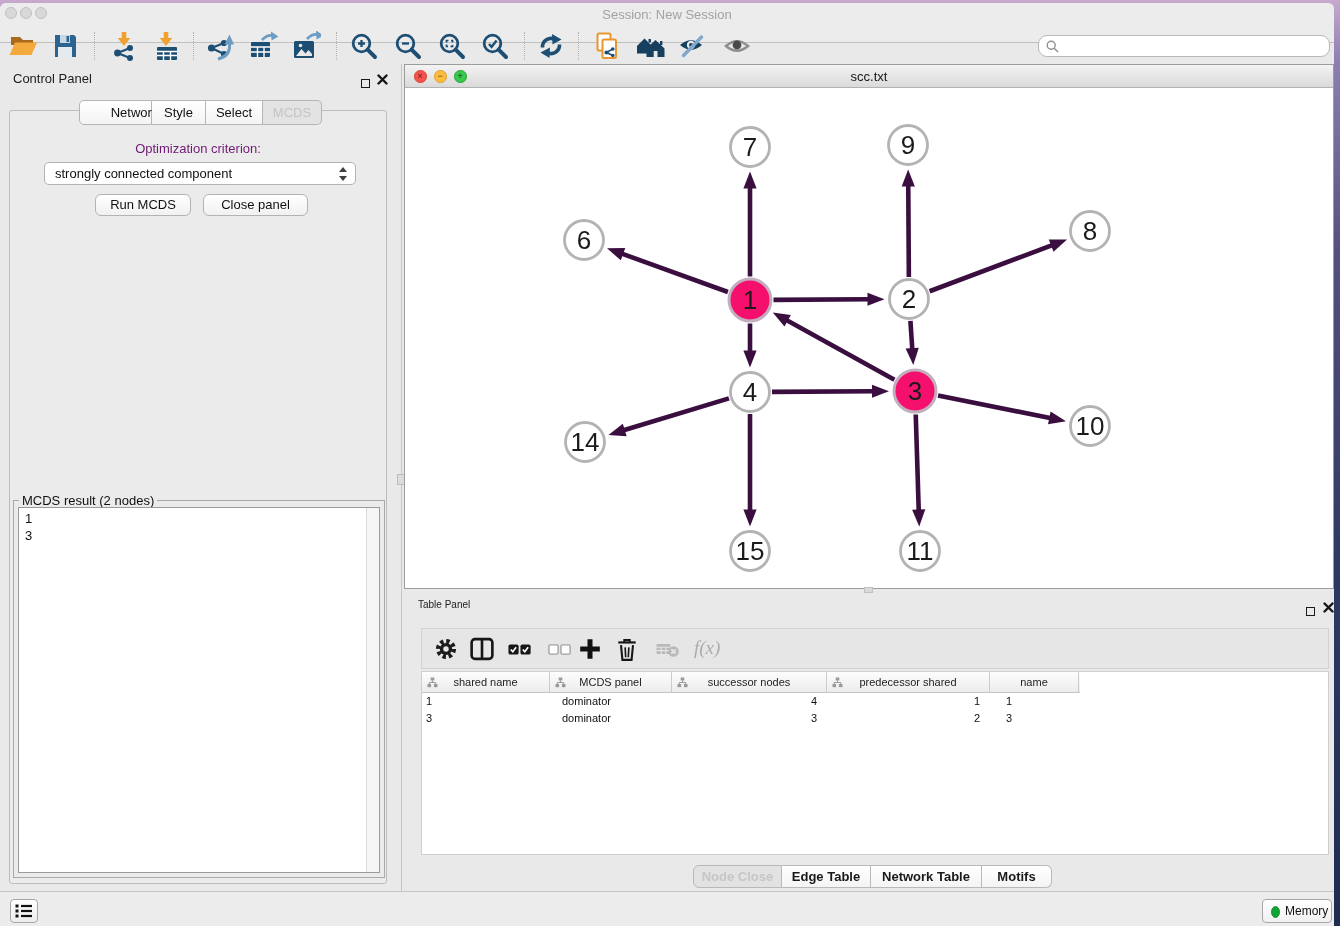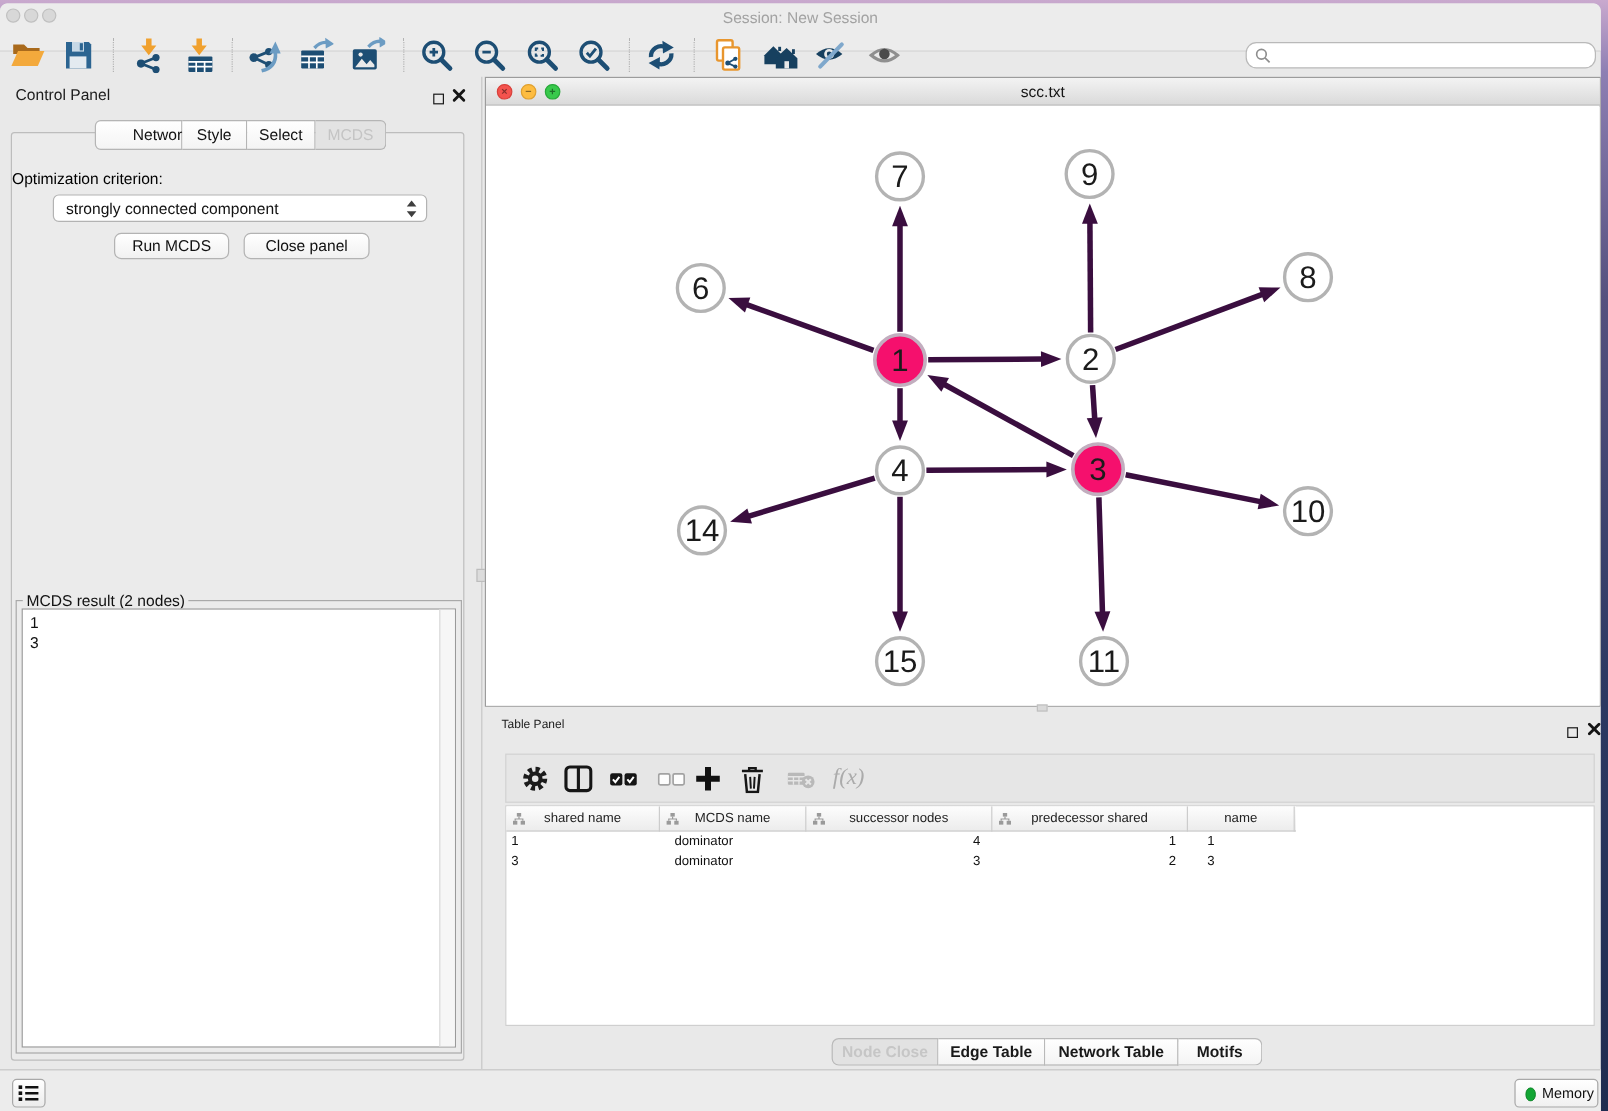--- a/index.html
+++ b/index.html
@@ -21,21 +21,21 @@
 .searchbox input{position:absolute;left:24px;top:1px;width:260px;height:18px;border:none;outline:none;font-size:12px;background:transparent;}
 
 .cp-header-title{position:absolute;left:13px;top:68px;font-size:13px;color:#1c1c1c;}
 .panel-float{width:9px;height:9px;border:1.6px solid #1a1a1a;display:inline-block;background:transparent;}
 .cp-tabs{position:absolute;left:79px;top:97px;height:25px;display:flex;z-index:5;}
 .cp-tab{height:25px;border:1px solid #b5b5b5;border-left:none;background:linear-gradient(#ffffff,#f4f4f4);font-size:13px;color:#111;display:flex;align-items:center;justify-content:center;}
 .cp-tab:first-child{border-left:1px solid #b5b5b5;border-radius:5px 0 0 5px;}
 .cp-tab:last-child{border-radius:0 5px 5px 0;}
 .cp-tab.disabled-sel{background:#e3e3e3;color:#c4c4c4;}
 .cp-box{position:absolute;left:9px;top:107px;width:378px;height:774px;border:1px solid #bdbdbd;border-radius:3px;background:#ebebeb;}
-.opt-label{position:absolute;left:0;top:30px;width:100%;text-align:left;font-size:13px;color:#000000;}
+.opt-label{position:absolute;left:0;top:30px;width:100%;text-align:center;font-size:13px;color:#701a75;}
 .cp-select{position:absolute;left:34px;top:51px;width:312px;height:23px;background:#fff;border:1px solid #b3b3b3;border-radius:5px;font-size:13px;color:#111;line-height:21px;padding-left:10px;}
 .spinner{position:absolute;right:7px;top:4px;width:9px;height:14px;}
 .spinner .up{position:absolute;top:0;left:0;width:0;height:0;border-left:4.5px solid transparent;border-right:4.5px solid transparent;border-bottom:5px solid #3e3e3e;}
 .spinner .dn{position:absolute;bottom:0;left:0;width:0;height:0;border-left:4.5px solid transparent;border-right:4.5px solid transparent;border-top:5px solid #3e3e3e;}
 .cp-btn{position:absolute;top:83px;height:22px;background:linear-gradient(#ffffff,#f1f1f1);border:1px solid #b3b3b3;border-radius:6px;font-size:13px;color:#111;text-align:center;line-height:20px;}
 .fieldset{position:absolute;left:3px;top:389px;width:372px;height:378px;border:1px solid #a9a9a9;}
 .fieldset .legend{position:absolute;left:5px;top:-8px;background:#ebebeb;padding:0 3px;font-size:13px;color:#111;}
 .result-area{position:absolute;left:4px;top:6px;right:4px;bottom:4px;background:#fff;border:1px solid #9a9a9a;font-size:13px;line-height:17px;color:#111;}
 .result-lines{position:absolute;left:6px;top:2px;}
 .result-scroll{position:absolute;right:0;top:0;bottom:0;width:13px;background:#f6f6f6;border-left:1px solid #dadada;}
@@ -347,21 +347,21 @@
           </svg>
           <span class="lbl">shared name</span>
         </div>
         <div class="th-cell" style="left: 128px; width: 122px;">
           <svg width="11" height="11" viewBox="0 0 11 11">
             <rect x="3.7" y="0.5" width="3.6" height="3" fill="#9a9a9a"></rect>
             <path d="M5.5 3.5 V5.5 M2.3 7 V5.5 H8.7 V7" stroke="#9a9a9a" stroke-width="1" fill="none"></path>
             <rect x="0.5" y="7" width="3.6" height="3.2" fill="#9a9a9a"></rect>
             <rect x="6.9" y="7" width="3.6" height="3.2" fill="#9a9a9a"></rect>
           </svg>
-          <span class="lbl">MCDS name</span>
+          <span class="lbl">MCDS panel</span>
         </div>
         <div class="th-cell" style="left: 250px; width: 155px;">
           <svg width="11" height="11" viewBox="0 0 11 11">
             <rect x="3.7" y="0.5" width="3.6" height="3" fill="#9a9a9a"></rect>
             <path d="M5.5 3.5 V5.5 M2.3 7 V5.5 H8.7 V7" stroke="#9a9a9a" stroke-width="1" fill="none"></path>
             <rect x="0.5" y="7" width="3.6" height="3.2" fill="#9a9a9a"></rect>
             <rect x="6.9" y="7" width="3.6" height="3.2" fill="#9a9a9a"></rect>
           </svg>
           <span class="lbl">successor nodes</span>
         </div>

